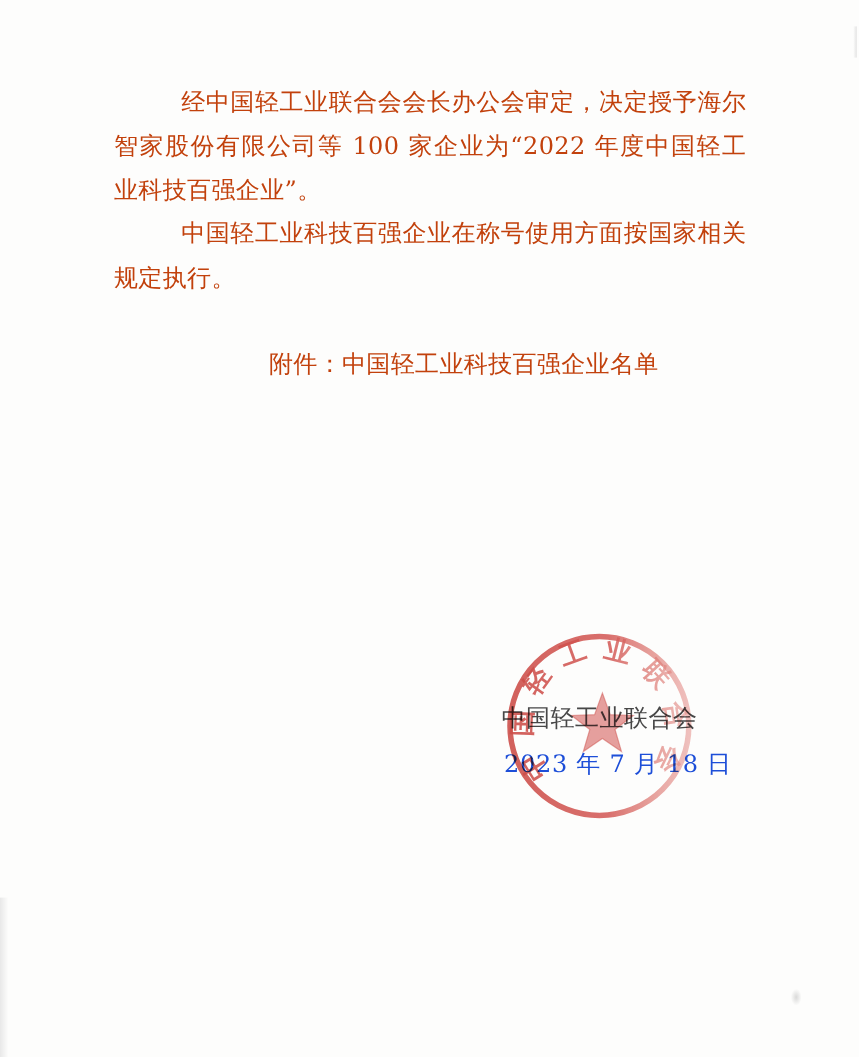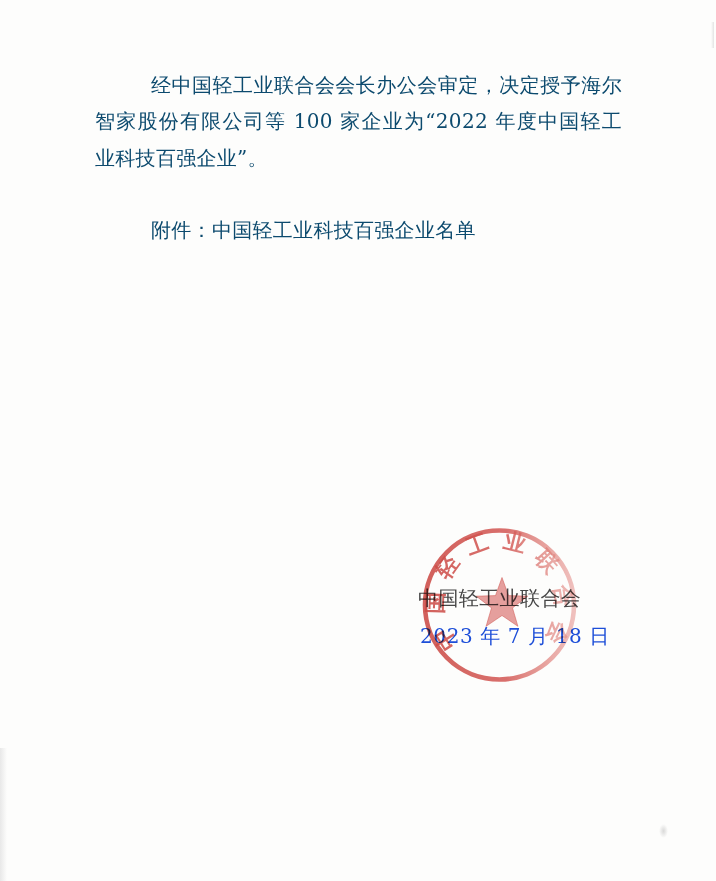--- a/index.html
+++ b/index.html
@@ -15,33 +15,33 @@
     left: 0; top: 0;
     width: 716px; height: 881px;
     background: #fdfdfc;
   }
   
   .letter-body {
     position: absolute;
     left: 95px;
     top: 67px;
     width: 527px;
-    color: #0c4a6e;
+    color: #c2410c;
     font-size: 20px;
     line-height: 36.4px;
     letter-spacing: 0.3px;
     text-align: justify;
   }
   .letter-body p {
     text-indent: 56px;
     margin: 0;
   }
   .letter-body p.attachment {
     margin-top: 36px;
-    text-align: left;
+    text-align: center;
   }
   
   .sig-org {
     position: absolute;
     left: 418px;
     top: 584px;
     font-size: 20px;
     line-height: 28px;
     letter-spacing: 0.4px;
     color: #474747;
@@ -98,20 +98,21 @@
     background: radial-gradient(ellipse at center, rgba(150,150,150,0.35), rgba(150,150,150,0) 70%);
   }
 </style>
 </head>
 <body>
 
 <div class="page">
 
   <div class="letter-body">
     <p>经中国轻工业联合会会长办公会审定，决定授予海尔智家股份有限公司等 100 家企业为“2022 年度中国轻工业科技百强企业”。</p>
+    <p>中国轻工业科技百强企业在称号使用方面按国家相关规定执行。</p>
     <p class="attachment">附件：中国轻工业科技百强企业名单</p>
   </div>
 
   <div class="sig-org">中国轻工业联合会</div>
 
   <div class="sig-date">2023 年 7 月 18 日</div>
 
   <svg class="seal" viewBox="0 0 162 162" xmlns="http://www.w3.org/2000/svg">
     <defs>
       <linearGradient id="sealFade" x1="0" y1="0" x2="1" y2="0">

